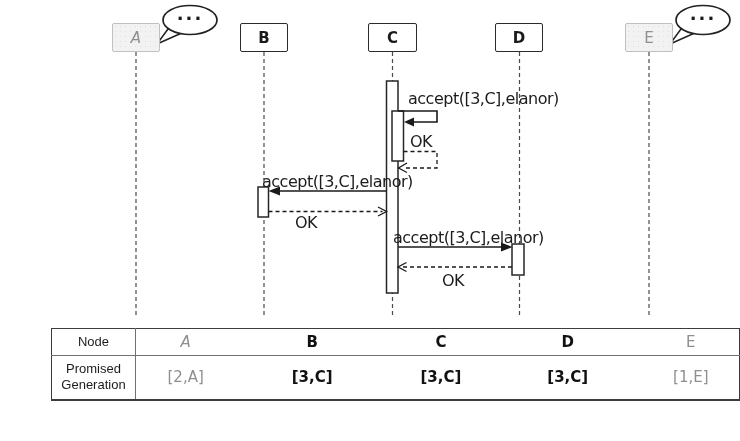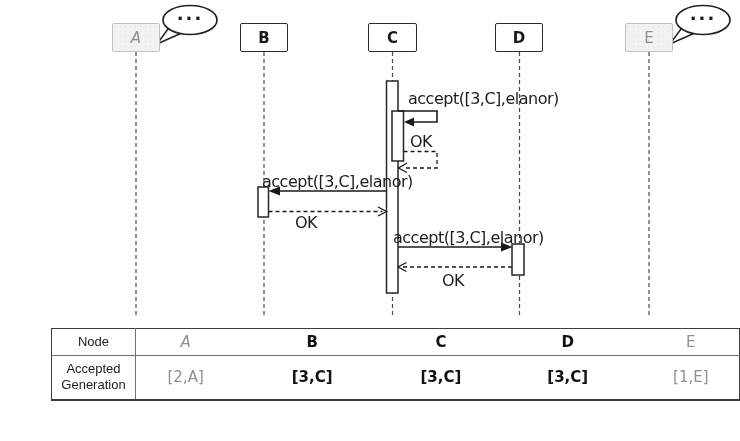--- a/index.html
+++ b/index.html
@@ -144,21 +144,21 @@
     <tbody>
         <tr class="r1">
       <th class="rowlabel">Node</th>
       <td class="val muted italic">A</td>
       <td class="val">B</td>
       <td class="val">C</td>
       <td class="val">D</td>
       <td class="val muted">E</td>
     </tr>
     <tr class="r2">
-      <th class="rowlabel">Accepted Generation</th>
+      <th class="rowlabel">Promised Generation</th>
       <td class="val muted">[2,A]</td>
       <td class="val">[3,C]</td>
       <td class="val">[3,C]</td>
       <td class="val">[3,C]</td>
       <td class="val muted">[1,E]</td>
     </tr>
   </tbody>
     </table>
 
 </div>

